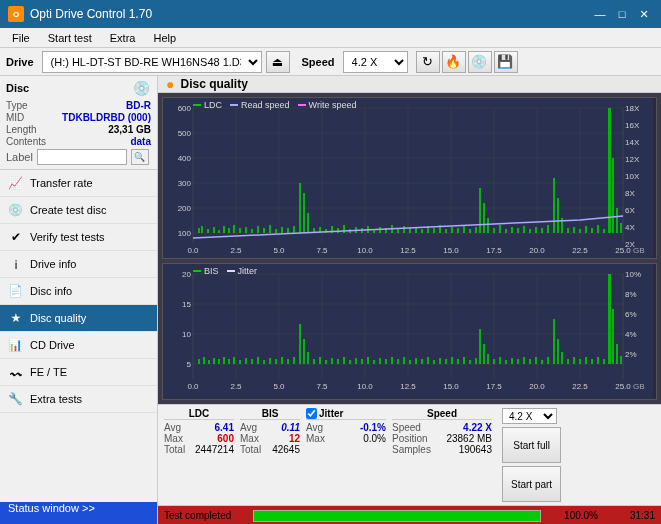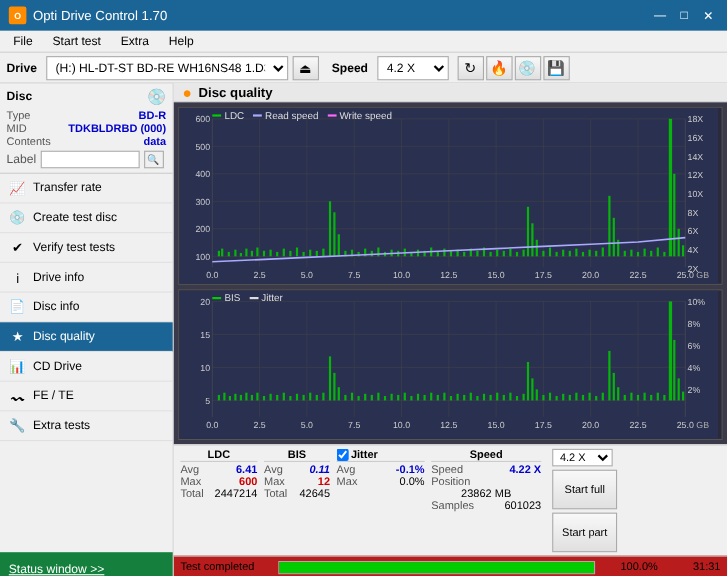--- a/index.html
+++ b/index.html
@@ -132,29 +132,28 @@
       color: #000;
       border-bottom: 1px solid #e0e0e0;
       gap: 6px;
     }
     .nav-item.active { background: #1a6496; color: white; }
     .nav-icon { width: 16px; height: 16px; display: flex; align-items: center; justify-content: center; font-size: 12px; flex-shrink: 0; }
 
     
     .status-window {
       height: 22px;
-      background: #15803d;
+      background: #1d4ed8;
       color: white;
       display: flex;
-      align-items: flex-end;
+      align-items: flex-start;
       padding: 0 8px;
       font-size: 11px;
       cursor: pointer;
       gap: 4px;
-      text-decoration: underline;
     }
 
     
     .right-panel {
       flex: 1;
       display: flex;
       flex-direction: column;
       background: #fff;
     }
 
@@ -301,20 +300,24 @@
         <span class="disc-title">Disc</span>
         <span class="disc-icon">💿</span>
       </div>
       <div class="disc-field">
         <span class="disc-field-label">Type</span>
         <span class="disc-field-value">BD-R</span>
       </div>
       <div class="disc-field">
         <span class="disc-field-label">MID</span>
         <span class="disc-field-value">TDKBLDRBD (000)</span>
+      </div>
+      <div class="disc-field">
+        <span class="disc-field-label">Length</span>
+        <span class="disc-field-value normal">23,31 GB</span>
       </div>
       <div class="disc-field">
         <span class="disc-field-label">Contents</span>
         <span class="disc-field-value">data</span>
       </div>
       <div class="label-row">
         <span class="disc-field-label">Label</span>
         <input class="label-input" type="text" value="" style="">
         <button class="label-btn">🔍</button>
       </div>
@@ -711,27 +714,27 @@
               <span style="color:#000;">0.0%</span>
             </div>
           </div>
 
           <div style="display:flex;flex-direction:column;min-width:100px;">
             <div style="font-size:10px;font-weight:bold;text-align:center;border-bottom:1px solid #ccc;margin-bottom:2px;">Speed</div>
             <div style="display:flex;justify-content:space-between;font-size:10px;">
               <span style="color:#555;">Speed</span>
               <span style="color:#0000cc;font-weight:bold;">4.22 X</span>
             </div>
-            <div style="display:flex;justify-content:space-between;font-size:10px;flex-direction:column;">
+            <div style="display:flex;justify-content:space-between;font-size:10px;">
               <span style="color:#555;">Position</span>
               <span style="color:#000;text-align:center;">23862 MB</span>
             </div>
             <div style="display:flex;justify-content:space-between;font-size:10px;">
               <span style="color:#555;">Samples</span>
-              <span style="color:#000;">601023</span>
+              <span style="color:#000;">190643</span>
             </div>
           </div>
 
           <div style="display:flex;flex-direction:column;gap:3px;margin-left:4px;justify-content:center;">
             <select class="speed-select-small">
               <option>4.2 X</option>
             </select>
             <button class="start-btn">Start full</button>
             <button class="start-btn">Start part</button>
           </div>

